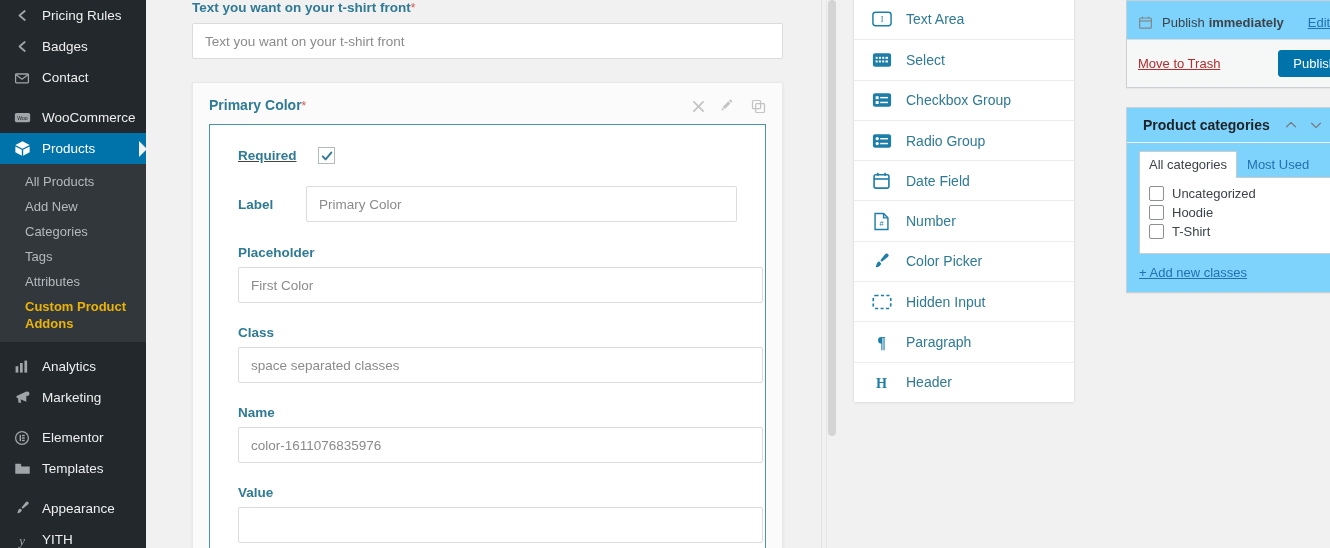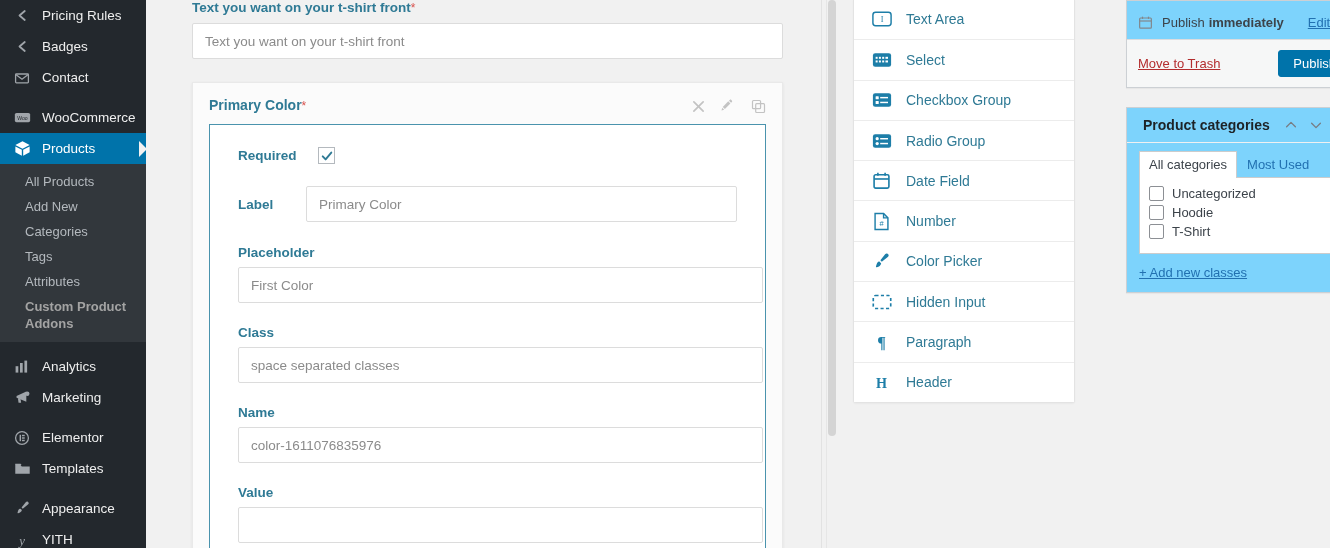--- a/index.html
+++ b/index.html
@@ -53,21 +53,21 @@
   .menu-sep { height: 9px; }
   .submenu { background: #32373c; padding: 5px 0 6px 0; }
   .submenu-item {
     display: block;
     padding: 4px 10px 4px 25px;
     color: #b4b9be;
     font-size: 13px;
     line-height: 17px;
     cursor: pointer;
   }
-  .submenu-item.current { color: #a3a3a3; font-weight: bold; }
+  .submenu-item.current { color: #eab308; font-weight: bold; }
   .sub-wrap-narrow { max-width: 146px; }
 
   
   .main {
     flex: 1;
     position: relative;
     background: #f1f1f1;
     display: flex;
     height: 548px;
     overflow: hidden;
@@ -126,21 +126,21 @@
   .panel-tools { display: flex; align-items: center; gap: 14px; padding-top: 1px; }
   .ptool { width: 16px; height: 16px; color: #c3c3c3; cursor: pointer;
            display: flex; align-items: center; justify-content: center; }
   .ptool svg { display: block; }
 
   .panel-body {
     border: 1px solid #4a93ad;
     background: #fff;
     padding: 22px 28px 10px 28px;
   }
-  .row-required { display: flex; align-items: center; margin-bottom: 22px; }
+  .row-required { display: flex; align-items: center; margin-bottom: 22px; text-decoration: underline; }
   .row-required .lbl {
     color: #2f7a95; font-weight: bold; font-size: 13.5px;
     width: 68px; min-width: 68px;
   }
   .cbx {
     width: 17px; height: 17px;
     border: 1px solid #b4b9be;
     background: #fff;
     display: flex; align-items: center; justify-content: center;
     margin-left: 12px;

